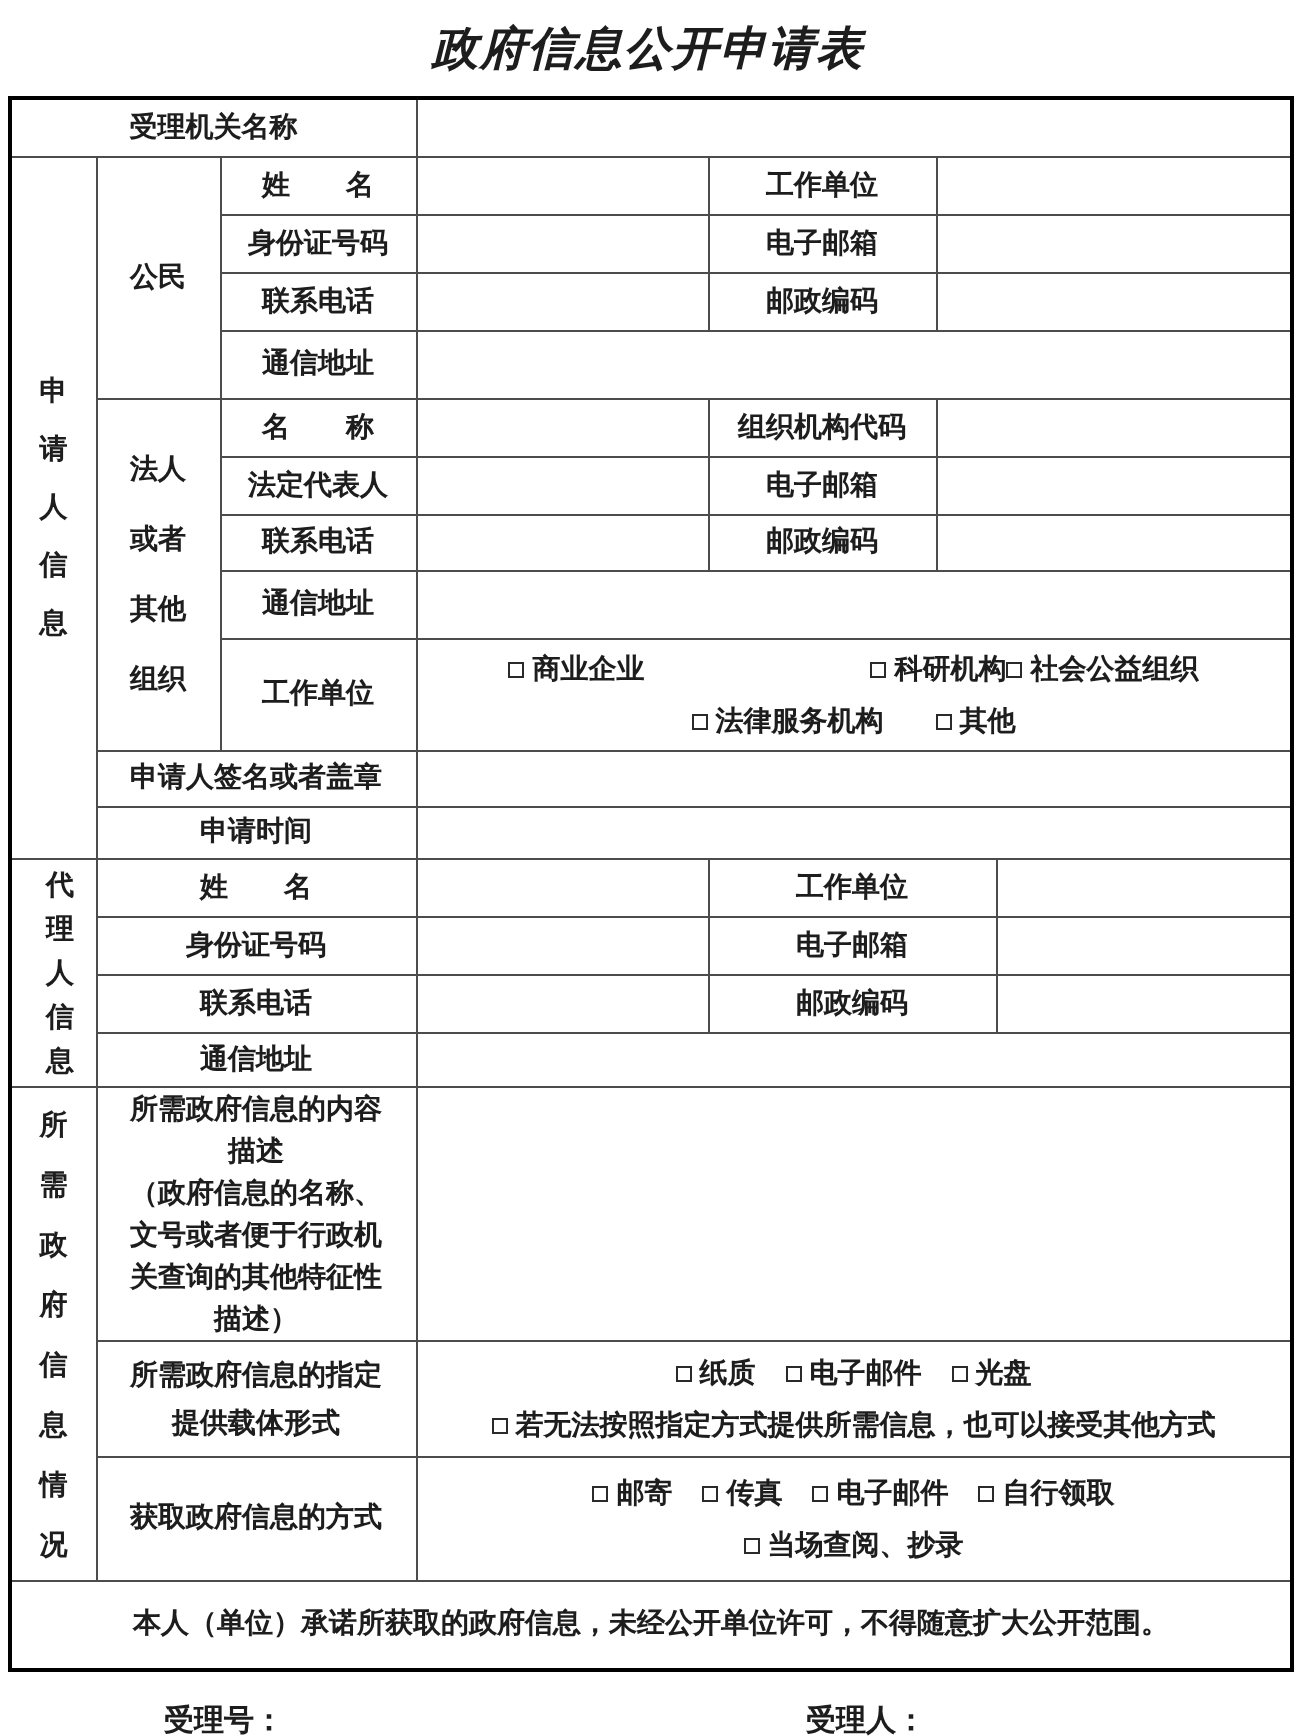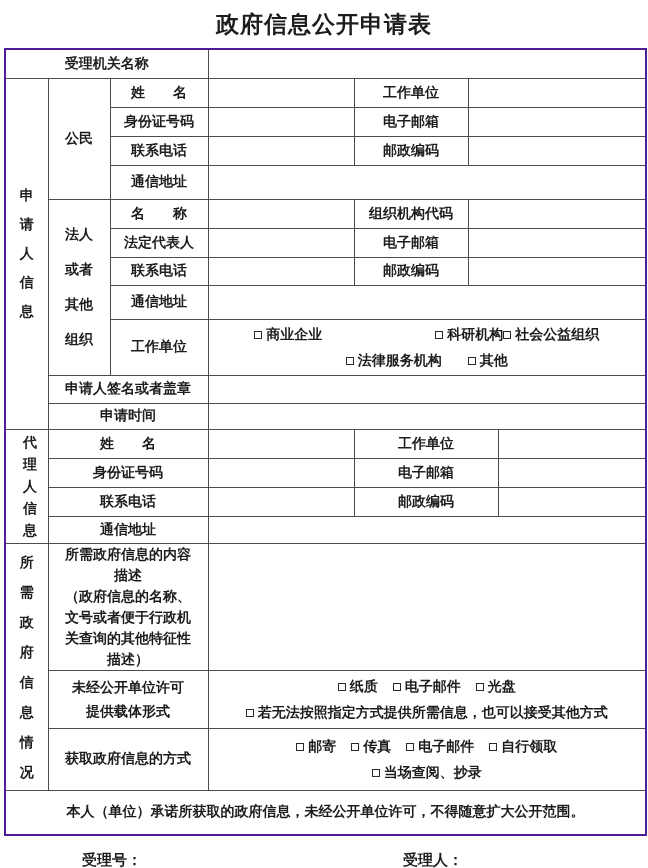--- a/index.html
+++ b/index.html
@@ -10,27 +10,28 @@
     color: #1d1d1d;
     overflow: hidden;
   }
   .title {
     text-align: center;
     font-size: 23px;
     font-weight: bold;
     letter-spacing: 1px;
     margin: 9px 0 9px 0;
     line-height: 30px;
+    font-style: italic;
   }
   table.form {
     margin-left: 4px;
     width: 641px;
     border-collapse: collapse;
     table-layout: fixed;
-    border: 2px solid #4c1d95;
+    border: 2px solid #000000;
   }
   table.form td {
     border: 1px solid #4c4c4c;
     text-align: center;
     vertical-align: middle;
     font-size: 14px;
     font-weight: bold;
     padding: 0;
   }
   td.lbl { font-weight: bold; }
@@ -202,21 +203,21 @@
       <div class="descline">（政府信息的名称、</div>
       <div class="descline">文号或者便于行政机</div>
       <div class="descline">关查询的其他特征性</div>
       <div class="descline">描述）</div>
     </td>
     <td colspan="4" class="val"></td>
   </tr>
 
   <tr style="height:58px">
     <td colspan="2" class="lbl">
-      <div class="carrline">未经公开单位许可</div>
+      <div class="carrline">所需政府信息的指定</div>
       <div class="carrline">提供载体形式</div>
     </td>
     <td colspan="4" class="opts">
       <div class="optline">
         <span class="opt g"><i class="cb"></i><span>纸质</span></span><span class="opt g"><i class="cb"></i><span>电子邮件</span></span><span class="opt"><i class="cb"></i><span>光盘</span></span>
       </div>
       <div class="optline">
         <span class="opt"><i class="cb"></i><span>若无法按照指定方式提供所需信息，也可以接受其他方式</span></span>
       </div>
     </td>

